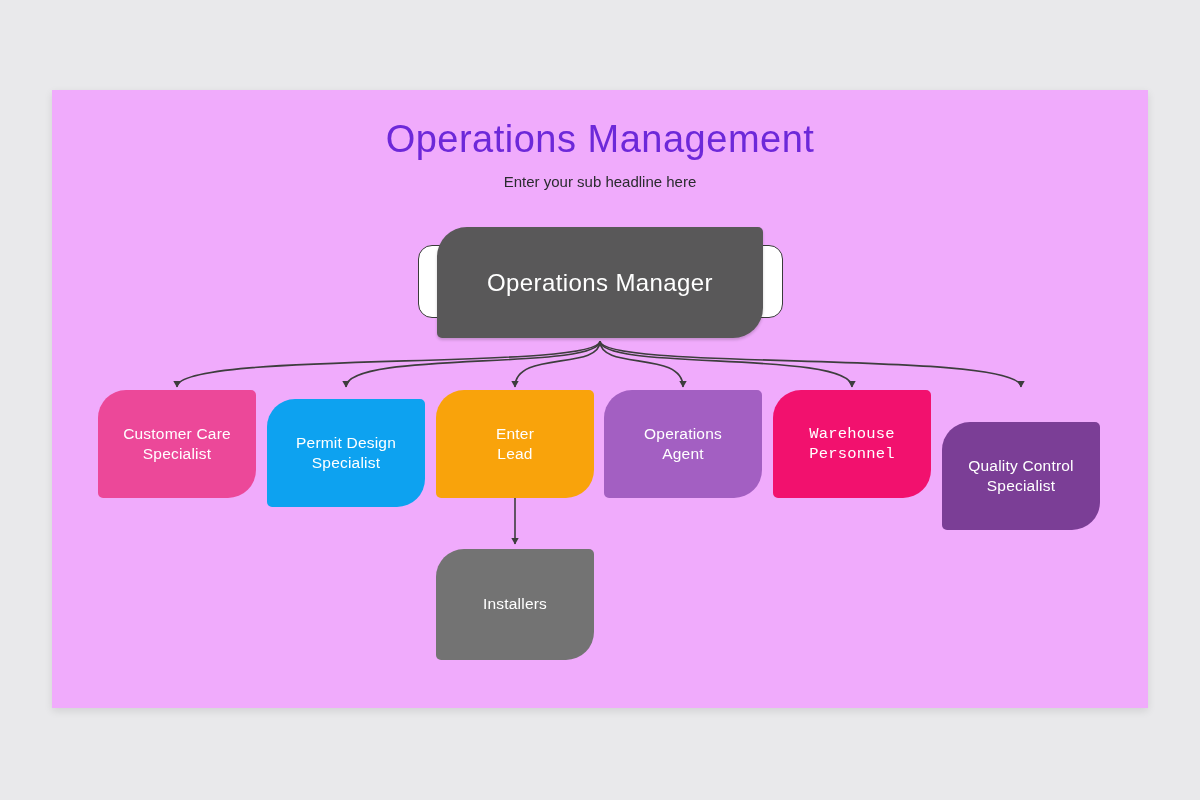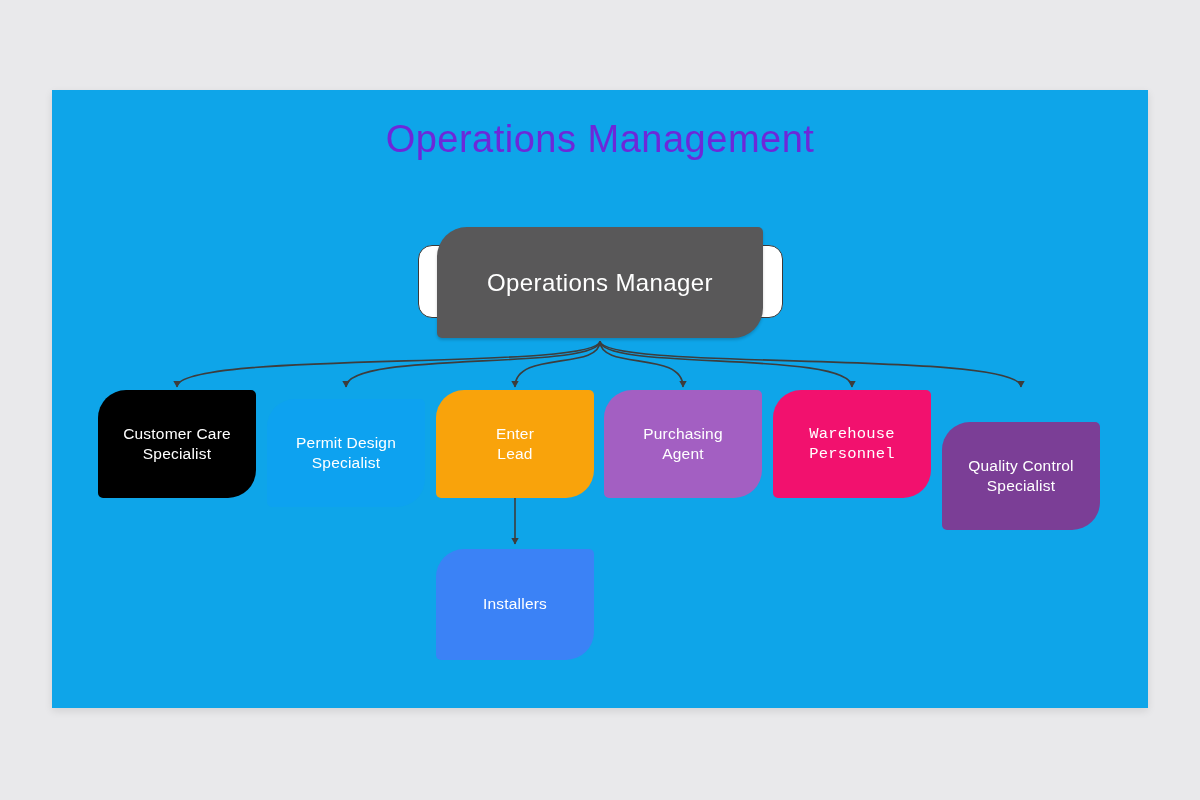--- a/index.html
+++ b/index.html
@@ -6,21 +6,21 @@
   body{
     width:1200px;height:800px;
     background:#e9e9eb;
     font-family:"Liberation Sans", sans-serif;
     position:relative;
     overflow:hidden;
   }
   .stage{position:absolute;left:0;top:0;width:1200px;height:800px;}
   .slide{
     position:absolute;left:52px;top:90px;width:1096px;height:618px;
-    background:#0ea5e9;
+    background:#f0abfc;
     box-shadow:0 3px 8px rgba(0,0,0,0.10);
   }
   .title{
     position:absolute;left:0;top:118px;width:1200px;
     text-align:center;
     font-size:38px;font-weight:500;color:#6d28d9;
     letter-spacing:0.5px;
   }
   .subtitle{
     position:absolute;left:0;top:173px;width:1200px;
@@ -60,46 +60,47 @@
   <div class="slide">
 
     <div class="root-backdrop" style="left:366px;top:155px;"></div>
     <div class="root-node" style="left: 385px; top: 137px; background: rgb(89, 88, 89);">
       <span>Operations Manager</span>
     </div>
 
   </div>
 
   <div class="title">Operations Management</div>
+  <div class="subtitle">Enter your sub headline here</div>
 
   <svg class="connectors" viewBox="0 0 1200 800">
     <defs>
       <marker id="arrow" markerWidth="9" markerHeight="9" refX="6.5" refY="4" orient="auto" markerUnits="userSpaceOnUse">
         <path d="M0,0 L7,4 L0,8 Z" fill="#3d3d3d"></path>
       </marker>
     </defs>
     <g id="fan" fill="none" stroke="#3d3d3d" stroke-width="1.6">
         <path d="M 600 341 C 600 371, 177 350, 177 387" marker-end="url(#arrow)"></path>
         <path d="M 600 341 C 600 371, 346 350, 346 387" marker-end="url(#arrow)"></path>
         <path d="M 600 341 C 600 371, 515 350, 515 387" marker-end="url(#arrow)"></path>
         <path d="M 600 341 C 600 371, 683 350, 683 387" marker-end="url(#arrow)"></path>
         <path d="M 600 341 C 600 371, 852 350, 852 387" marker-end="url(#arrow)"></path>
         <path d="M 600 341 C 600 371, 1021 350, 1021 387" marker-end="url(#arrow)"></path>
         <path d="M 515 498 L 515 544" marker-end="url(#arrow)"></path>
       </g>
   </svg>
 
   <div id="children-layer">
-      <div class="node" style="left: 98px; background: #000000;"><span>Customer Care
+      <div class="node" style="left: 98px; background: #ec4899;"><span>Customer Care
 Specialist</span></div>
       <div class="node" style="left: 267px; background: rgb(13, 162, 240); margin-top: 9px;"><span>Permit Design
 Specialist</span></div>
       <div class="node" style="left: 436px; background: rgb(249, 163, 11);"><span>Enter
 Lead</span></div>
-      <div class="node" style="left: 604px; background: rgb(163, 95, 194);"><span>Purchasing
+      <div class="node" style="left: 604px; background: rgb(163, 95, 194);"><span>Operations
 Agent</span></div>
       <div class="node" style="left: 773px; background: rgb(242, 17, 110); font-family: Liberation Mono, monospace;"><span>Warehouse
 Personnel</span></div>
       <div class="node" style="left: 942px; background: rgb(123, 62, 150); margin-top: 32px;"><span>Quality Control
 Specialist</span></div>
-      <div class="node grandchild" style="background: #3b82f6;"><span>Installers</span></div>
+      <div class="node grandchild" style="background: #737373;"><span>Installers</span></div>
     </div>
 </div>
 
 </body></html>

